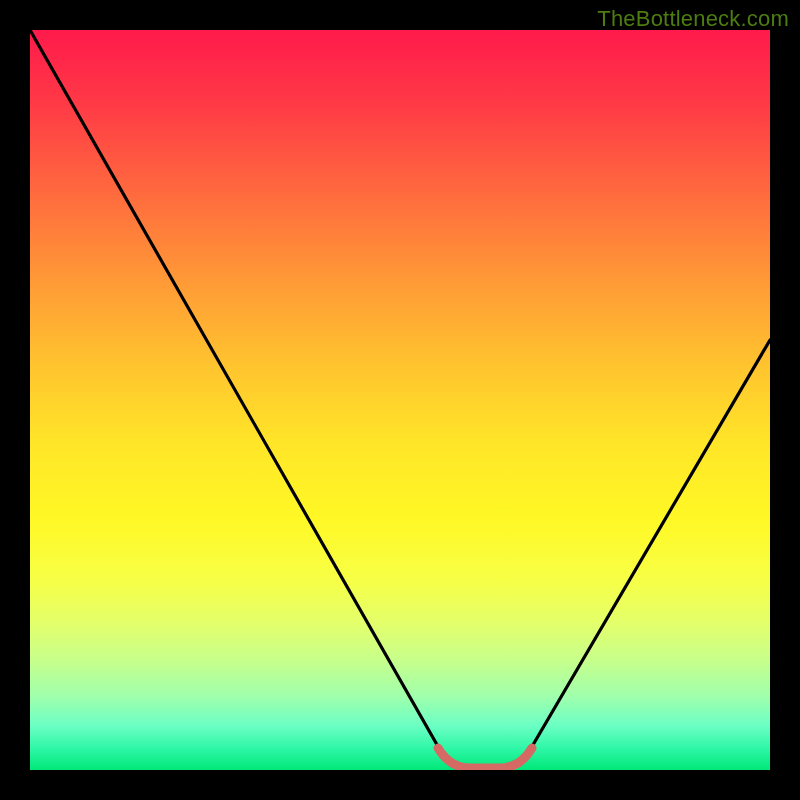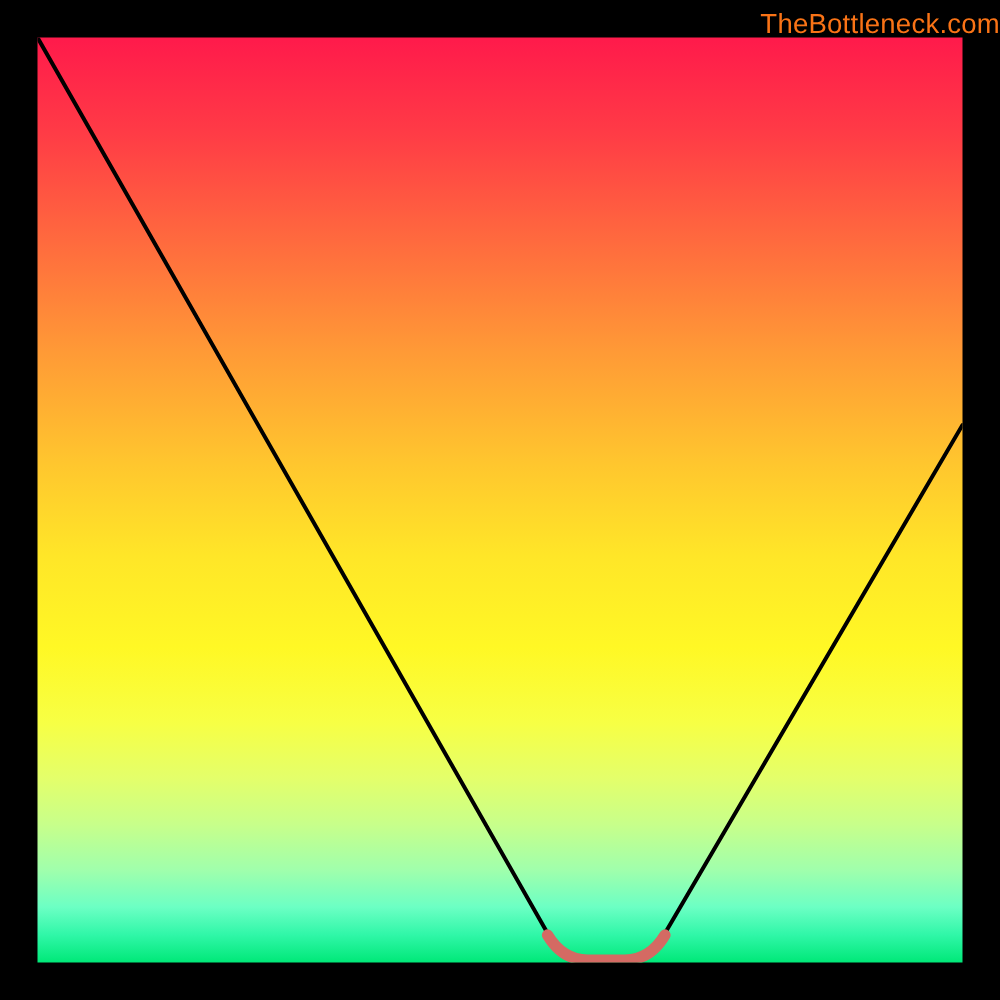--- a/index.html
+++ b/index.html
@@ -38,22 +38,22 @@
       #c8ff8a 85%,
       #a0ffac 90%,
       #6cffc4 94%,
       #30f7a8 97%,
       #00e878 100%
     );
   }
   .watermark {
     position: absolute;
     top: 6px;
-    right: 0;
-    color: #f97316;
+    right: 11px;
+    color: #4d7c0f;
     font-size: 22px;
     font-weight: 500;
     letter-spacing: 0.2px;
     z-index: 10;
   }
   svg.curve {
     position: absolute;
     left: 0;
     top: 0;
     width: 740px;

